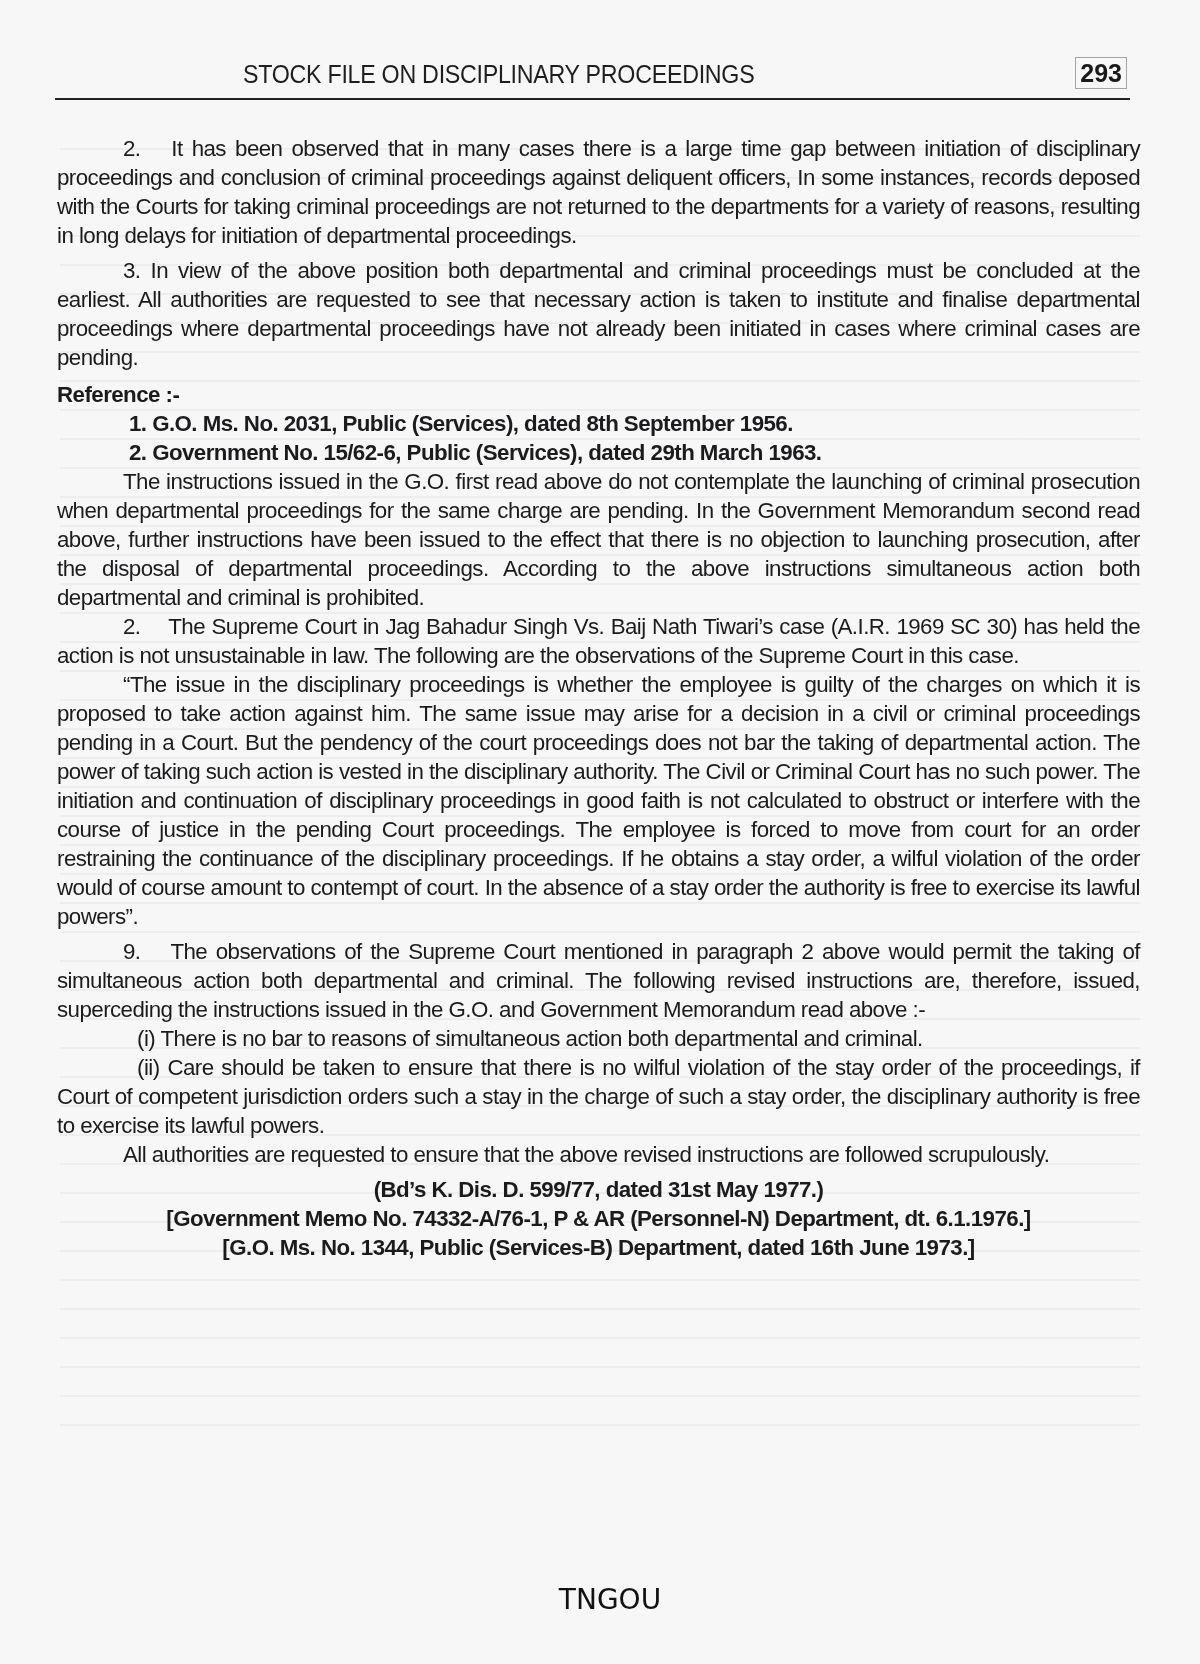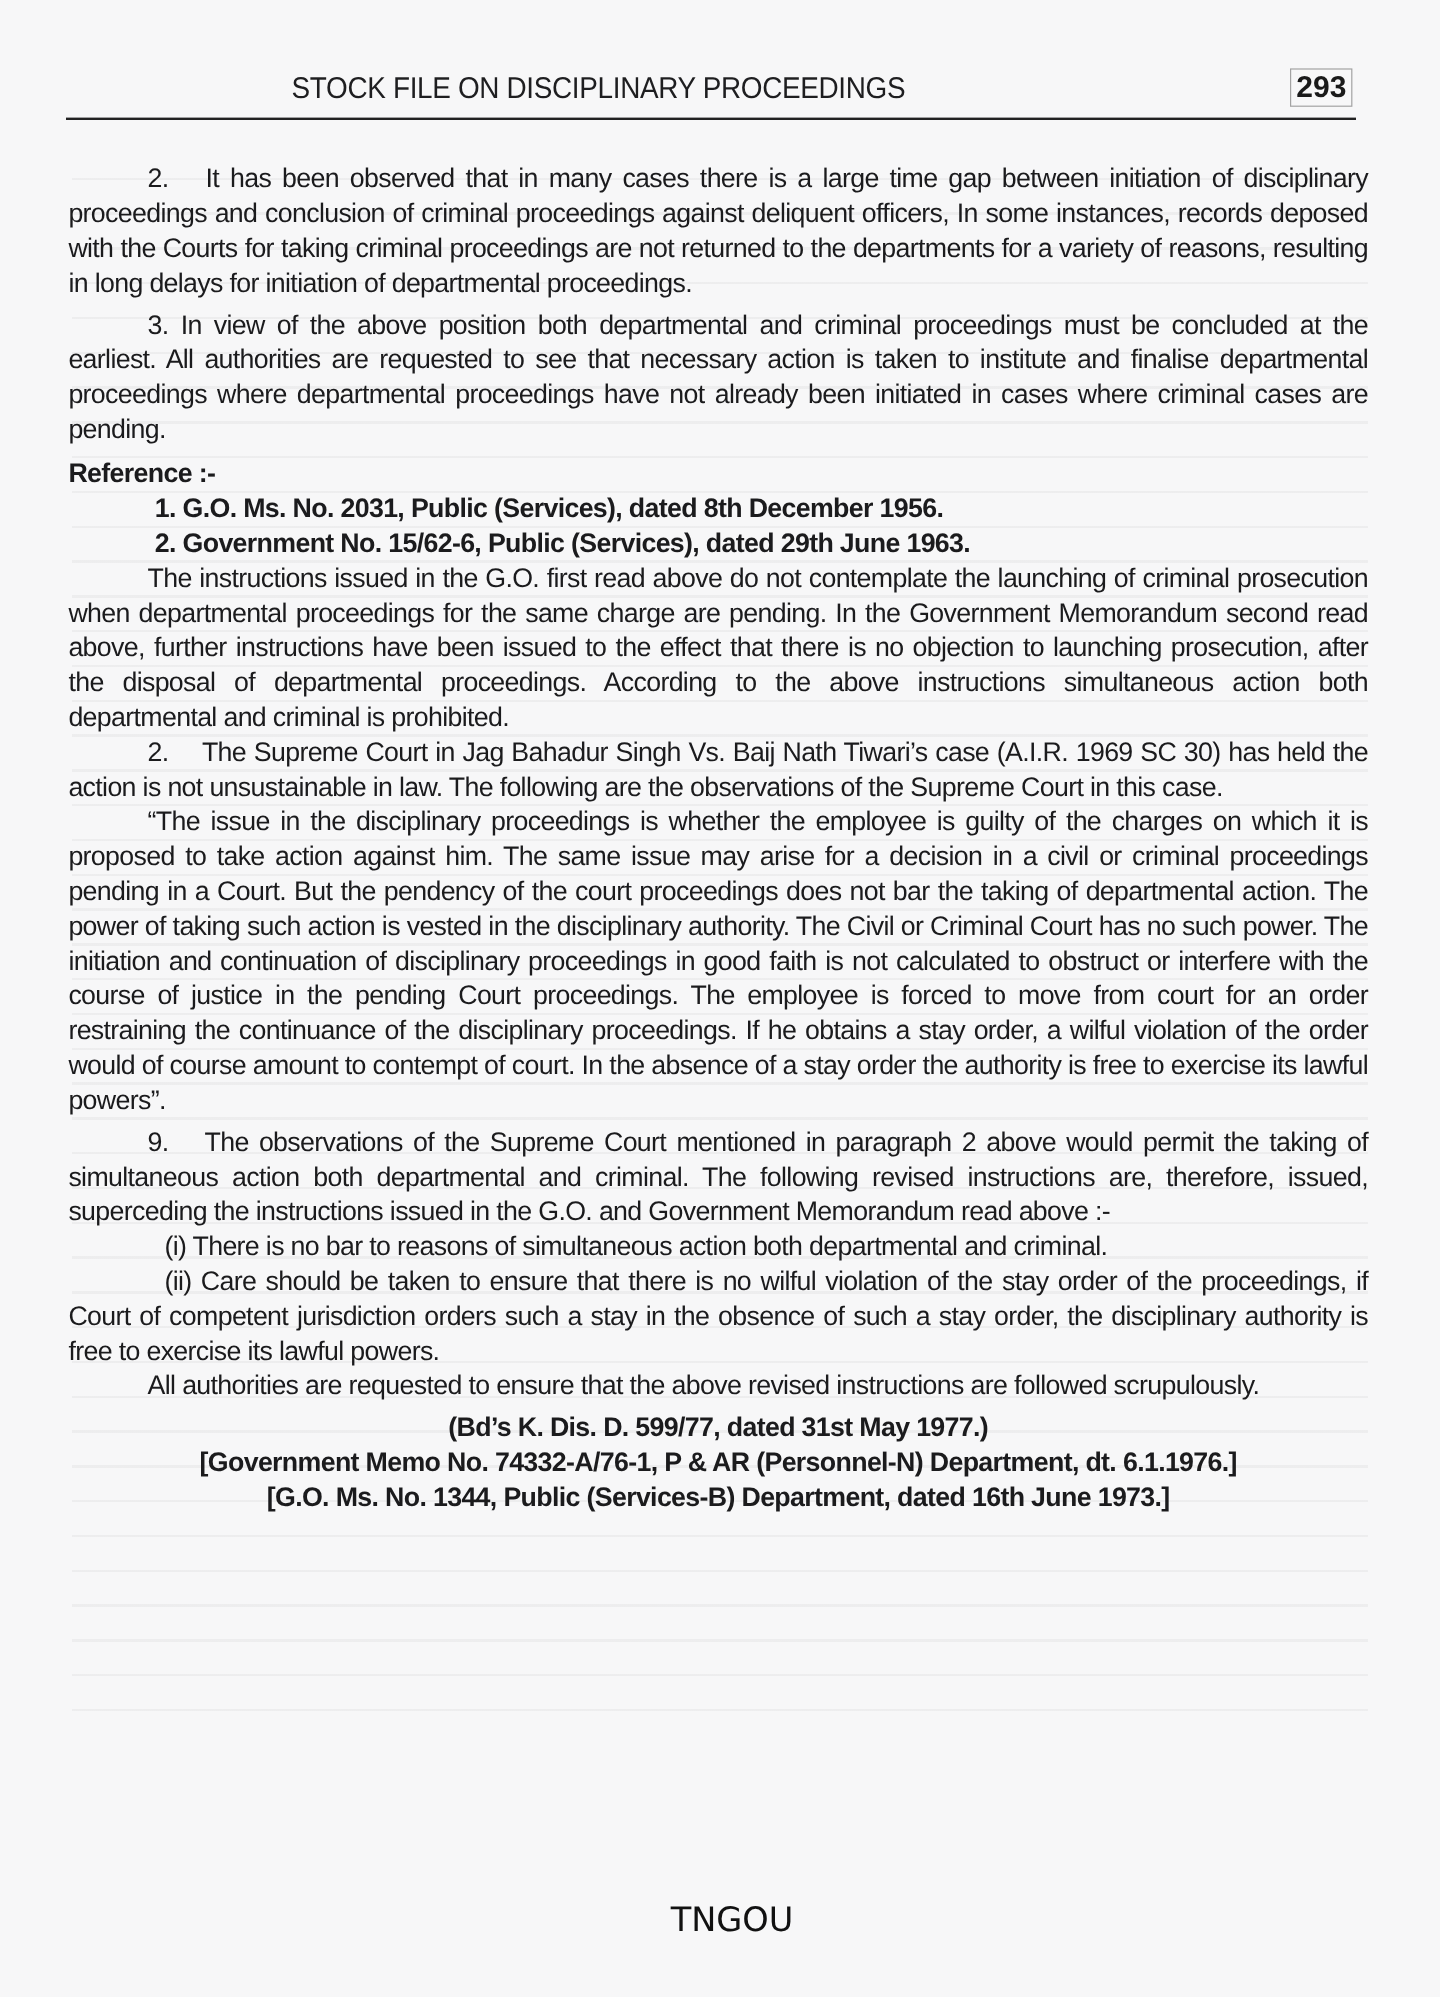--- a/index.html
+++ b/index.html
@@ -57,28 +57,28 @@
 
   <div class="header">
     <span class="header-title">STOCK FILE ON DISCIPLINARY PROCEEDINGS</span>
     <span class="page-num">293</span>
   </div>
 
   <div class="body">
     <p class="indent">2.  It has been observed that in many cases there is a large time gap between initiation of disciplinary proceedings and conclusion of criminal proceedings against deliquent officers, In some instances, records deposed with the Courts for taking criminal proceedings are not returned to the departments for a variety of reasons, resulting in long delays for initiation of departmental proceedings.</p>
     <p class="indent gap">3. In view of the above position both departmental and criminal proceedings must be concluded at the earliest. All authorities are requested to see that necessary action is taken to institute and finalise departmental proceedings where departmental proceedings have not already been initiated in cases where criminal cases are pending.</p>
     <p class="ref-head">Reference :-</p>
-    <p class="ref-item">1. G.O. Ms. No. 2031, Public (Services), dated 8th December 1956.</p>
-    <p class="ref-item">2. Government No. 15/62-6, Public (Services), dated 29th June 1963.</p>
+    <p class="ref-item">1. G.O. Ms. No. 2031, Public (Services), dated 8th September 1956.</p>
+    <p class="ref-item">2. Government No. 15/62-6, Public (Services), dated 29th March 1963.</p>
     <p class="indent">The instructions issued in the G.O. first read above do not contemplate the launching of criminal prosecution when departmental proceedings for the same charge are pending. In the Government Memorandum second read above, further instructions have been issued to the effect that there is no objection to launching prosecution, after the disposal of departmental proceedings. According to the above instructions simultaneous action both departmental and criminal is prohibited.</p>
     <p class="indent">2.  The Supreme Court in Jag Bahadur Singh Vs. Baij Nath Tiwari’s case (A.I.R. 1969 SC 30) has held the action is not unsustainable in law. The following are the observations of the Supreme Court in this case.</p>
     <p class="indent">“The issue in the disciplinary proceedings is whether the employee is guilty of the charges on which it is proposed to take action against him. The same issue may arise for a decision in a civil or criminal proceedings pending in a Court. But the pendency of the court proceedings does not bar the taking of departmental action. The power of taking such action is vested in the disciplinary authority. The Civil or Criminal Court has no such power. The initiation and continuation of disciplinary proceedings in good faith is not calculated to obstruct or interfere with the course of justice in the pending Court proceedings. The employee is forced to move from court for an order restraining the continuance of the disciplinary proceedings. If he obtains a stay order, a wilful violation of the order would of course amount to contempt of court. In the absence of a stay order the authority is free to exercise its lawful powers”.</p>
     <p class="indent gap">9.  The observations of the Supreme Court mentioned in paragraph 2 above would permit the taking of simultaneous action both departmental and criminal. The following revised instructions are, therefore, issued, superceding the instructions issued in the G.O. and Government Memorandum read above :-</p>
     <p class="sub">(i) There is no bar to reasons of simultaneous action both departmental and criminal.</p>
-    <p class="sub">(ii) Care should be taken to ensure that there is no wilful violation of the stay order of the proceedings, if Court of competent jurisdiction orders such a stay in the obsence of such a stay order, the disciplinary authority is free to exercise its lawful powers.</p>
+    <p class="sub">(ii) Care should be taken to ensure that there is no wilful violation of the stay order of the proceedings, if Court of competent jurisdiction orders such a stay in the charge of such a stay order, the disciplinary authority is free to exercise its lawful powers.</p>
     <p class="indent">All authorities are requested to ensure that the above revised instructions are followed scrupulously.</p>
     <p class="citation gap">(Bd’s K. Dis. D. 599/77, dated 31st May 1977.)</p>
     <p class="citation">[Government Memo No. 74332-A/76-1, P &amp; AR (Personnel-N) Department, dt. 6.1.1976.]</p>
     <p class="citation">[G.O. Ms. No. 1344, Public (Services-B) Department, dated 16th June 1973.]</p>
   </div>
 
   <div class="footer">TNGOU</div>
 </div>
 
 </body></html>

